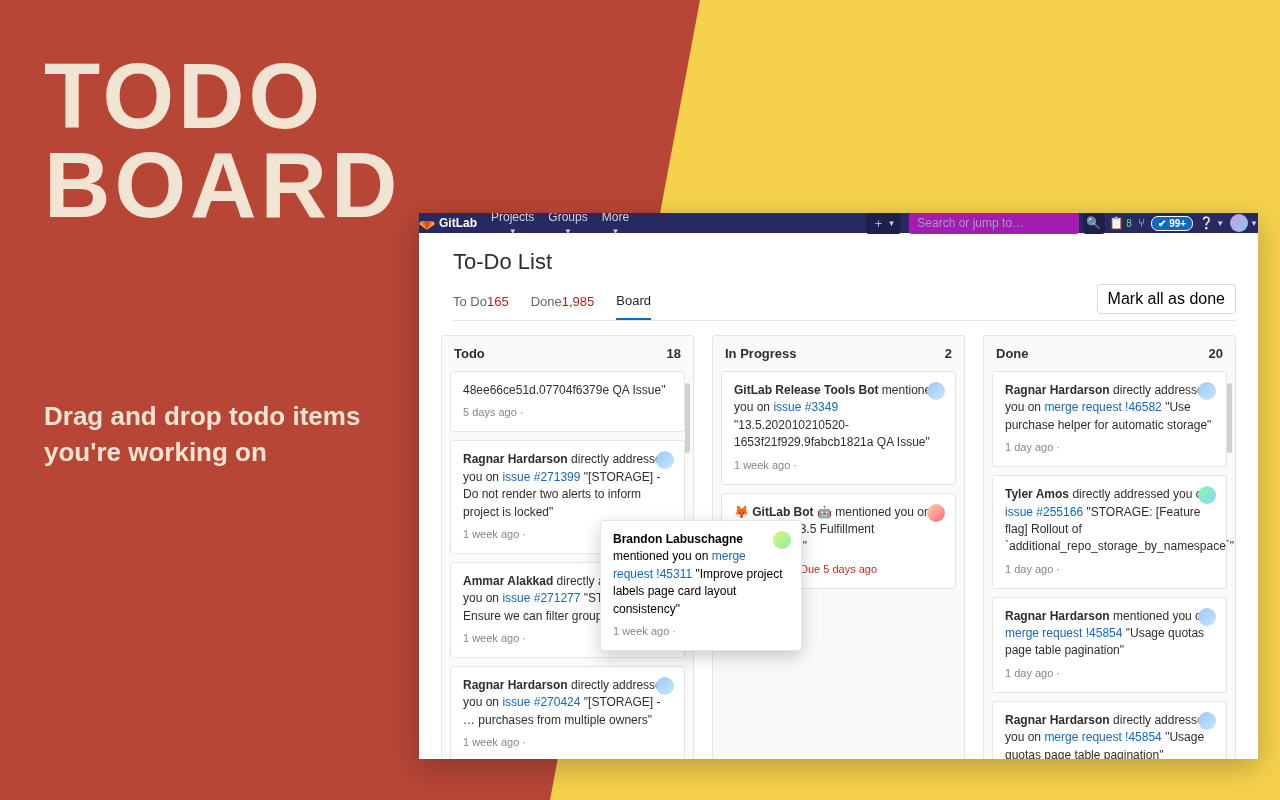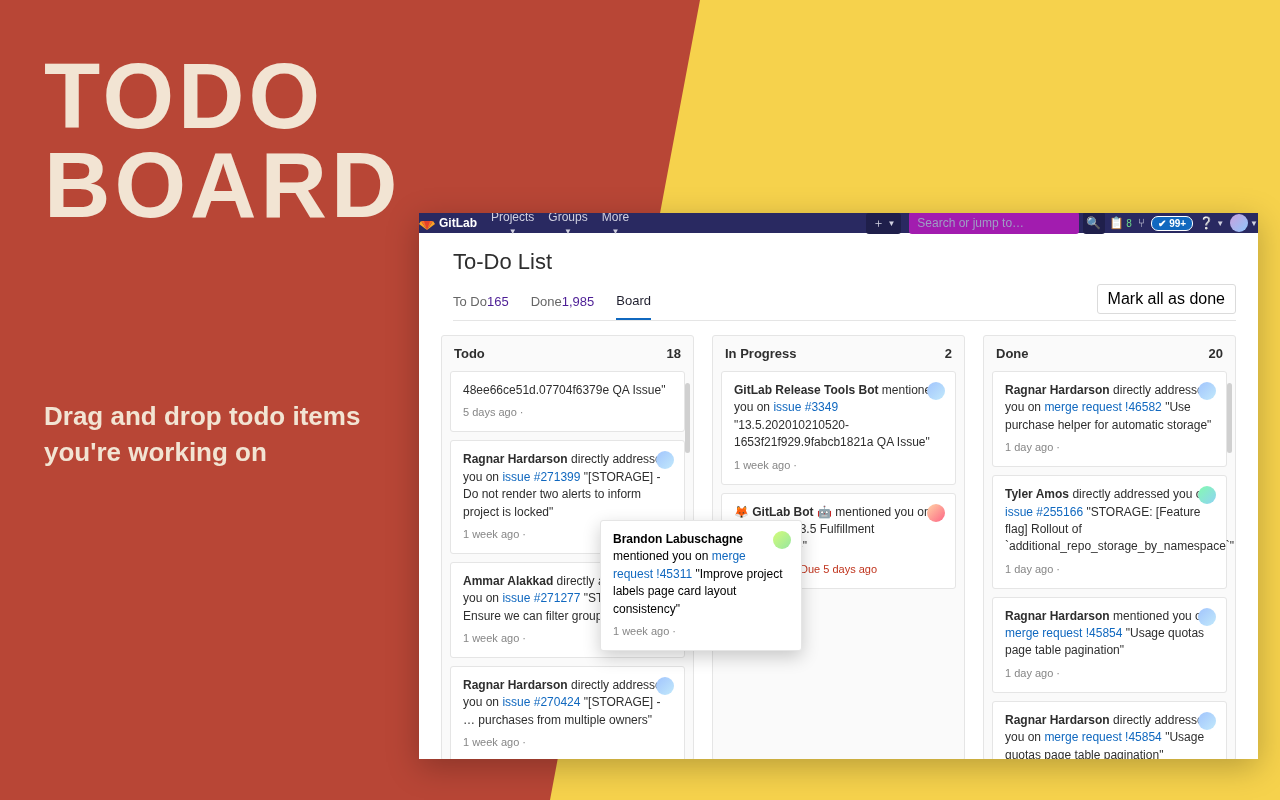--- a/index.html
+++ b/index.html
@@ -20,21 +20,21 @@
   .sicon { background:#1f1f4b; border-radius:3px; width:22px; height:22px; display:flex; align-items:center; justify-content:center; margin-right:4px;}
   .icon-group { display:flex; align-items:center; gap:6px; }
   .pill { background:#1068bf; color:#fff; border:1px solid #fff; border-radius:7px; padding:1px 6px; font-size:10px; font-weight:600;}
   .badge-green{ color:#6fdc8c; font-size:10px; margin-left:2px;}
   .avatar-sm{ width:18px;height:18px;border-radius:50%;background:linear-gradient(135deg,#c9a0dc,#8ec5fc);}
 
   .page { padding: 16px 22px 0 34px; }
   .page-title { font-size: 22px; margin-bottom: 8px; color:#2e2e2e;}
   .tabrow { display:flex; align-items:center; border-bottom:1px solid #e5e5e5; }
   .tab { padding:10px 0; margin-right:22px; color:#666; font-size:13px; cursor:pointer; display:flex; }
-  .tab .cnt { color:#4c1d95; }
+  .tab .cnt { color:#b91c1c; }
   .tab.active { color:#1f1f2e; border-bottom:2px solid #1068bf; font-weight:500;}
   .mark-btn { margin-left:auto; margin-bottom:6px; align-self:center; border:1px solid #dbdbdb; background:#fff; border-radius:3px; padding:5px 10px; font-size:16px; cursor:pointer;}
 
   .board { display:flex; gap:18px; padding:14px 22px 0 22px; height: calc(100% - 106px); }
   .col { flex:1; background:#fafafa; border:1px solid #e5e5e5; border-radius:3px; display:flex; flex-direction:column; min-width:0; position:relative;}
   .col-head { display:flex; justify-content:space-between; padding:10px 12px; font-weight:600; font-size:13px; color:#2e2e2e;}
   .col-body { flex:1; overflow:hidden; padding:0 8px 8px 8px; position:relative;}
   .scrollbar { position:absolute; right:3px; top:12px; width:5px; height:70px; background:#d0d0d0; border-radius:3px;}
   .card { background:#fff; border:1px solid #e5e5e5; border-radius:3px; padding:10px 12px; margin-bottom:8px; position:relative; font-size:12px; line-height:1.45; color:#2e2e2e;}
   .card .av { position:absolute; right:10px; top:10px; width:18px; height:18px; border-radius:50%; background:linear-gradient(135deg,#ffd3a5,#fd6585);}

